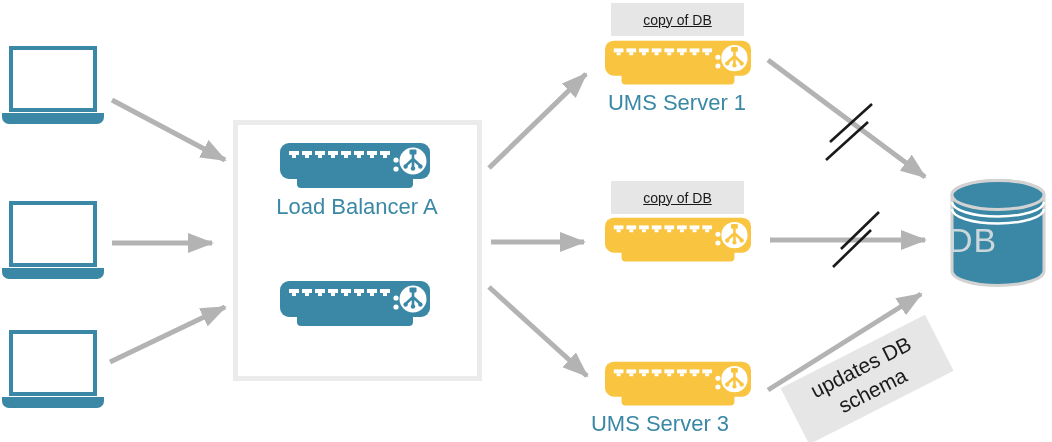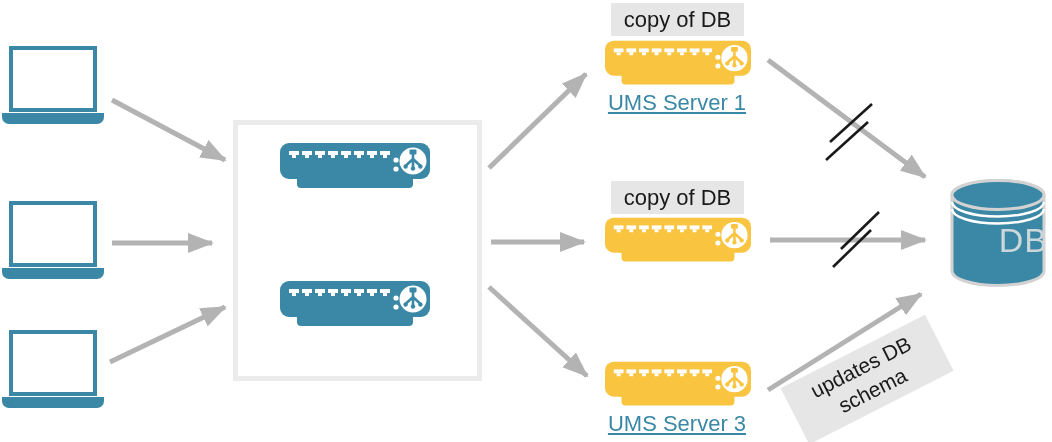--- a/index.html
+++ b/index.html
@@ -8,28 +8,28 @@
   }
   *{margin:0;padding:0;box-sizing:border-box;}
   body{background:#fff;font-family:"Liberation Sans", sans-serif;}
   .canvas{position:relative;width:1052px;height:442px;background:#fff;overflow:hidden;}
   .arrow-layer{position:absolute;left:0;top:0;z-index:3;pointer-events:none;}
   .arrow{stroke:var(--arrow_gray);stroke-width:5;fill:none;}
   .slash{stroke:var(--dark_text);stroke-width:2.6;fill:none;}
   .lb-box{position:absolute;left:233px;top:120px;width:249px;height:261px;
           border:5px solid var(--box_border);background:#fff;z-index:1;}
   .icon{position:absolute;z-index:2;}
-  .node-name{position:absolute;z-index:2;color:var(--teal);font-size:22px;text-align:center;text-decoration:underline;}
+  .node-name{position:absolute;z-index:2;color:var(--teal);font-size:22px;text-align:center;}
   .tag{position:absolute;z-index:2;background:var(--label_bg);color:var(--dark_text);
-       font-size:22px;display:flex;align-items:center;justify-content:center;}
+       font-size:14px;display:flex;align-items:center;justify-content:center;text-decoration:underline;}
   .schema-note{position:absolute;left:786px;top:348px;width:162px;z-index:2;
        background:var(--label_bg);color:var(--dark_text);font-size:21px;line-height:1.25;
        text-align:center;padding:5px 8px;transform:rotate(-27deg);}
   .db-label{position:absolute;left:948px;top:221px;width:100px;z-index:2;
-       color:var(--db_text);font-size:34px;text-align:right;letter-spacing:1px;}
+       color:var(--db_text);font-size:34px;text-align:left;letter-spacing:1px;}
 </style>
 </head>
 <body>
 
 <div class="canvas">
 
   <svg width="0" height="0" style="position:absolute" aria-hidden="true">
     <defs>
       <symbol id="sym-laptop" viewBox="0 0 102 78">
         <rect x="9" y="2" width="84" height="62" fill="#fff" stroke="currentColor" stroke-width="4"></rect>
@@ -77,39 +77,40 @@
       <use href="#sym-laptop"></use>
     </svg>
   <svg class="icon" style="left:2px;top:330px;color:var(--teal)" width="102" height="78">
       <use href="#sym-laptop"></use>
     </svg>
 
   <div class="lb-box"></div>
   <svg class="icon" style="left:280px;top:143px;color:var(--teal)" width="150" height="47">
       <use href="#sym-server"></use>
     </svg>
+  <div class="node-name" style="left:253px;top:194px;width:208px">Load Balancer A</div>
   <svg class="icon" style="left:280px;top:281px;color:var(--teal)" width="150" height="47">
       <use href="#sym-server"></use>
     </svg>
 
   <div class="tag" style="left:611px;top:3px;width:133px;height:33px">copy of DB</div>
   <svg class="icon" style="left:605px;top:40px;color:var(--yellow)" width="146" height="47">
       <use href="#sym-server"></use>
     </svg>
   <div class="node-name" style="left:597px;top:90px;width:160px">UMS Server 1</div>
 
   <div class="tag" style="left:611px;top:181px;width:133px;height:33px">copy of DB</div>
   <svg class="icon" style="left:605px;top:217px;color:var(--yellow)" width="146" height="47">
       <use href="#sym-server"></use>
     </svg>
 
   <svg class="icon" style="left:605px;top:361px;color:var(--yellow)" width="146" height="47">
       <use href="#sym-server"></use>
     </svg>
-  <div class="node-name" style="left:597px;top:411px;width:160px">UMS Server 3</div>
+  <div class="node-name" style="left:580px;top:411px;width:160px">UMS Server 3</div>
 
   <svg class="icon" style="left:948px;top:176px" width="100" height="114" viewBox="0 0 100 114">
     <path d="M4 19 a46 14.5 0 0 1 92 0 v76 a46 14.5 0 0 1 -92 0 z" fill="var(--teal)" stroke="#d2d2d2" stroke-width="3"></path>
     <ellipse cx="50" cy="19" rx="46" ry="14.5" fill="var(--teal)" stroke="#d2d2d2" stroke-width="3"></ellipse>
     <path d="M4 26 a46 14.5 0 0 0 92 0" fill="none" stroke="#fff" stroke-width="2.5"></path>
     <path d="M4 33 a46 14.5 0 0 0 92 0" fill="none" stroke="#fff" stroke-width="2.5"></path>
   </svg>
   <div class="db-label">DB</div>
 
   <div class="schema-note">updates DB schema</div>

